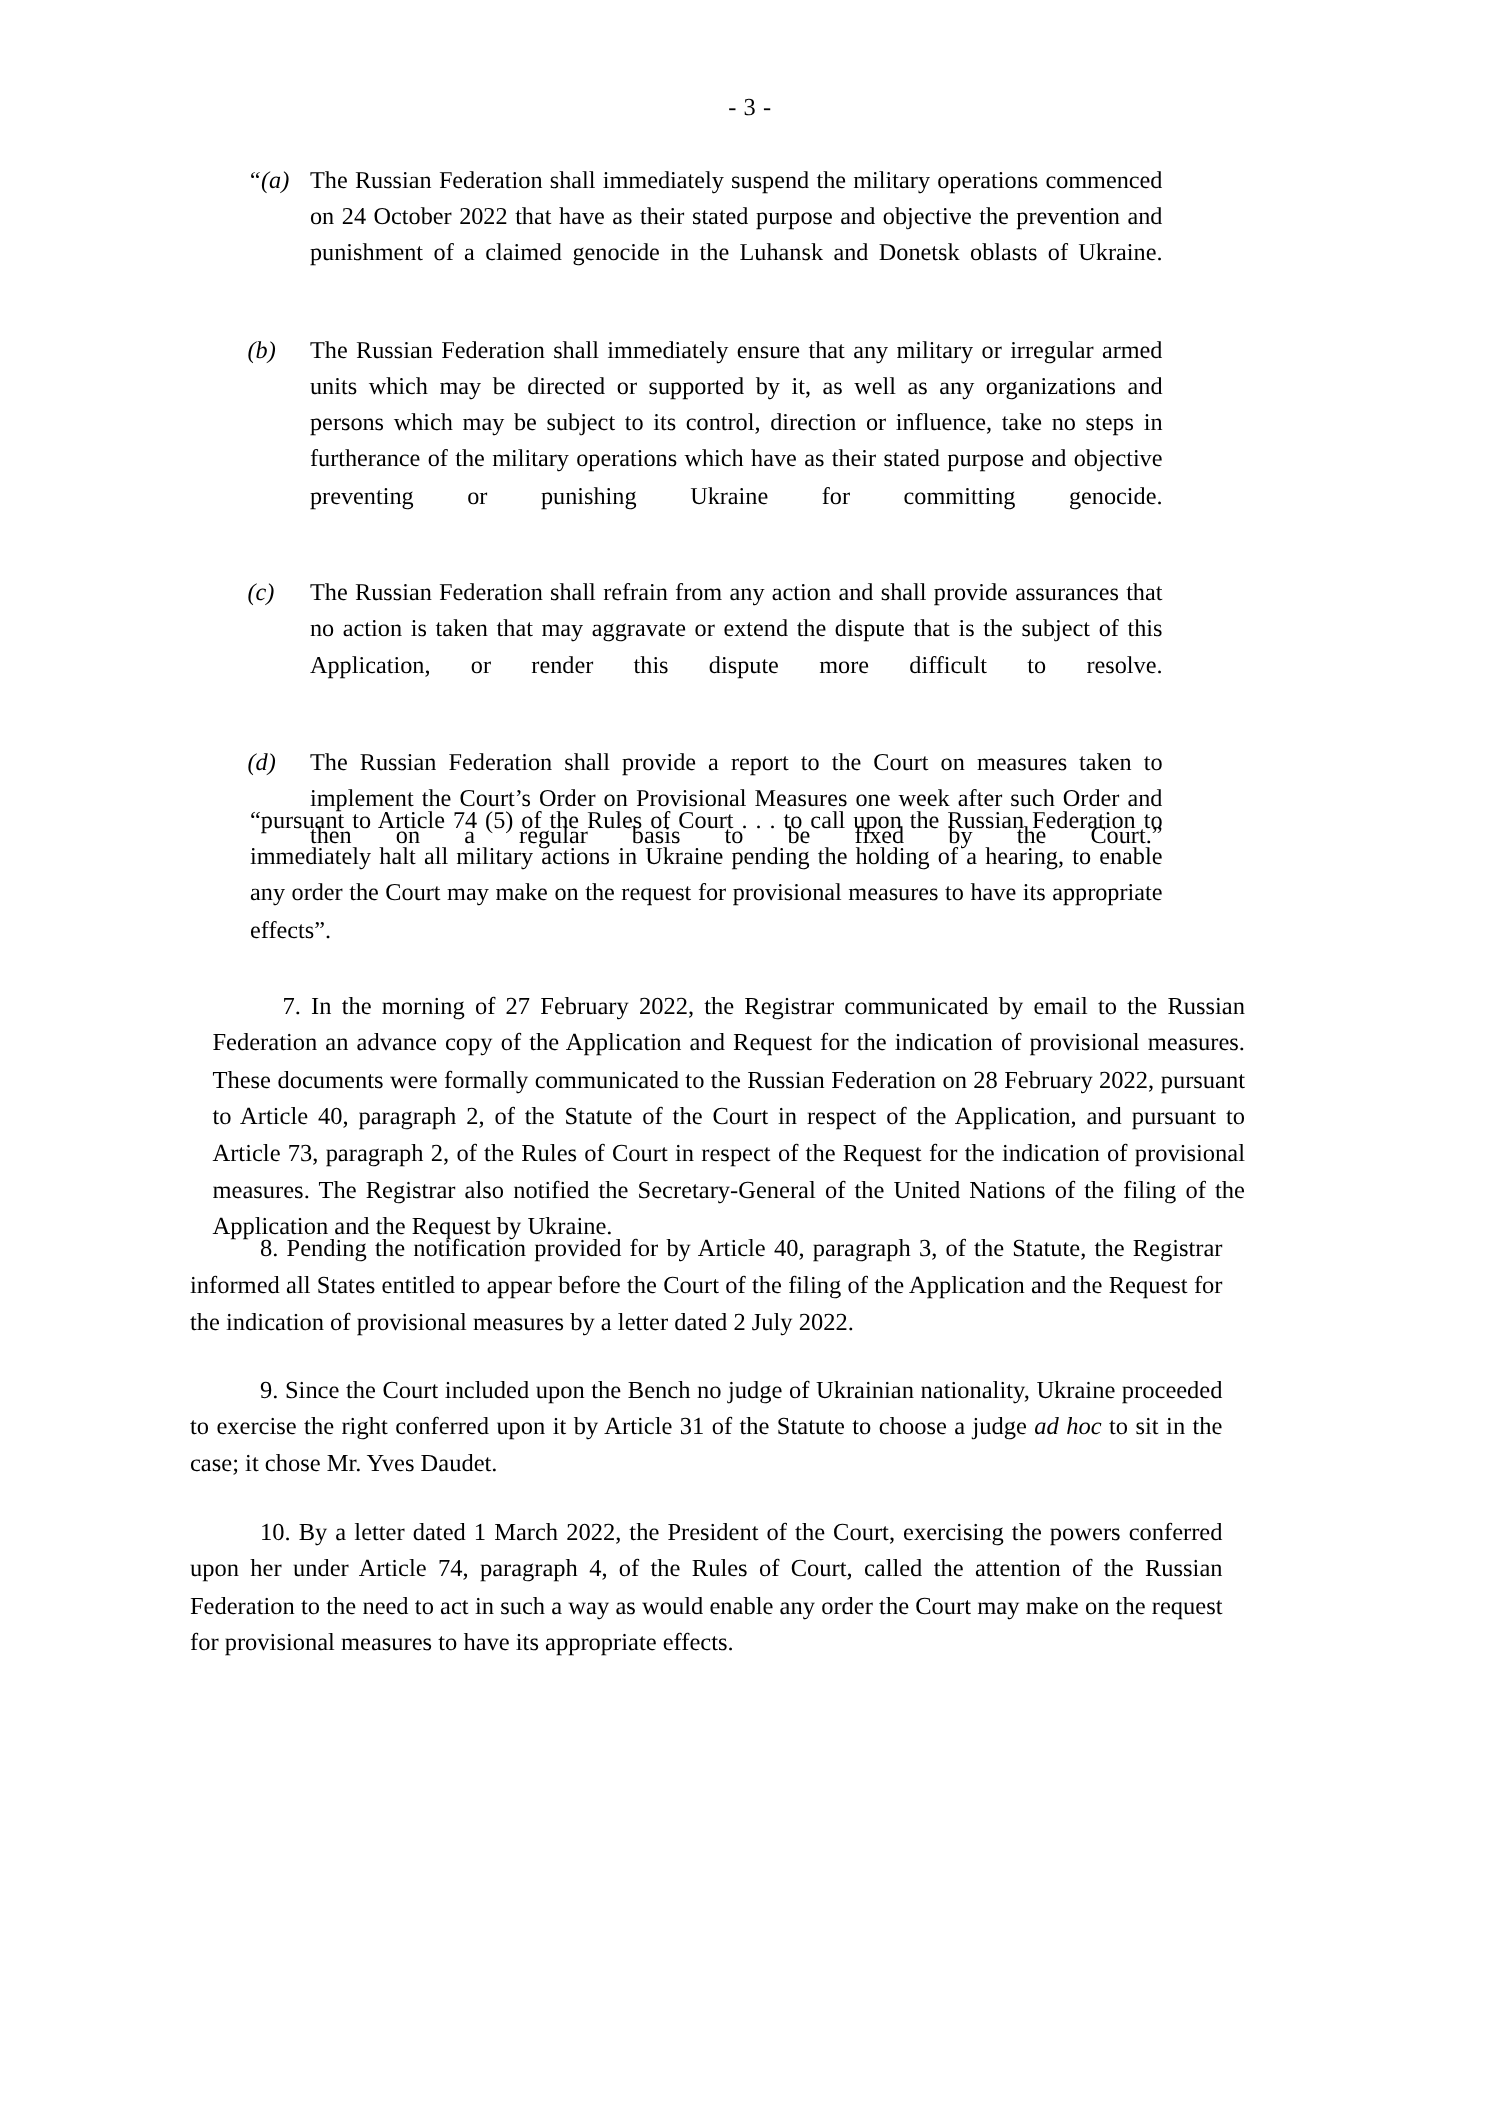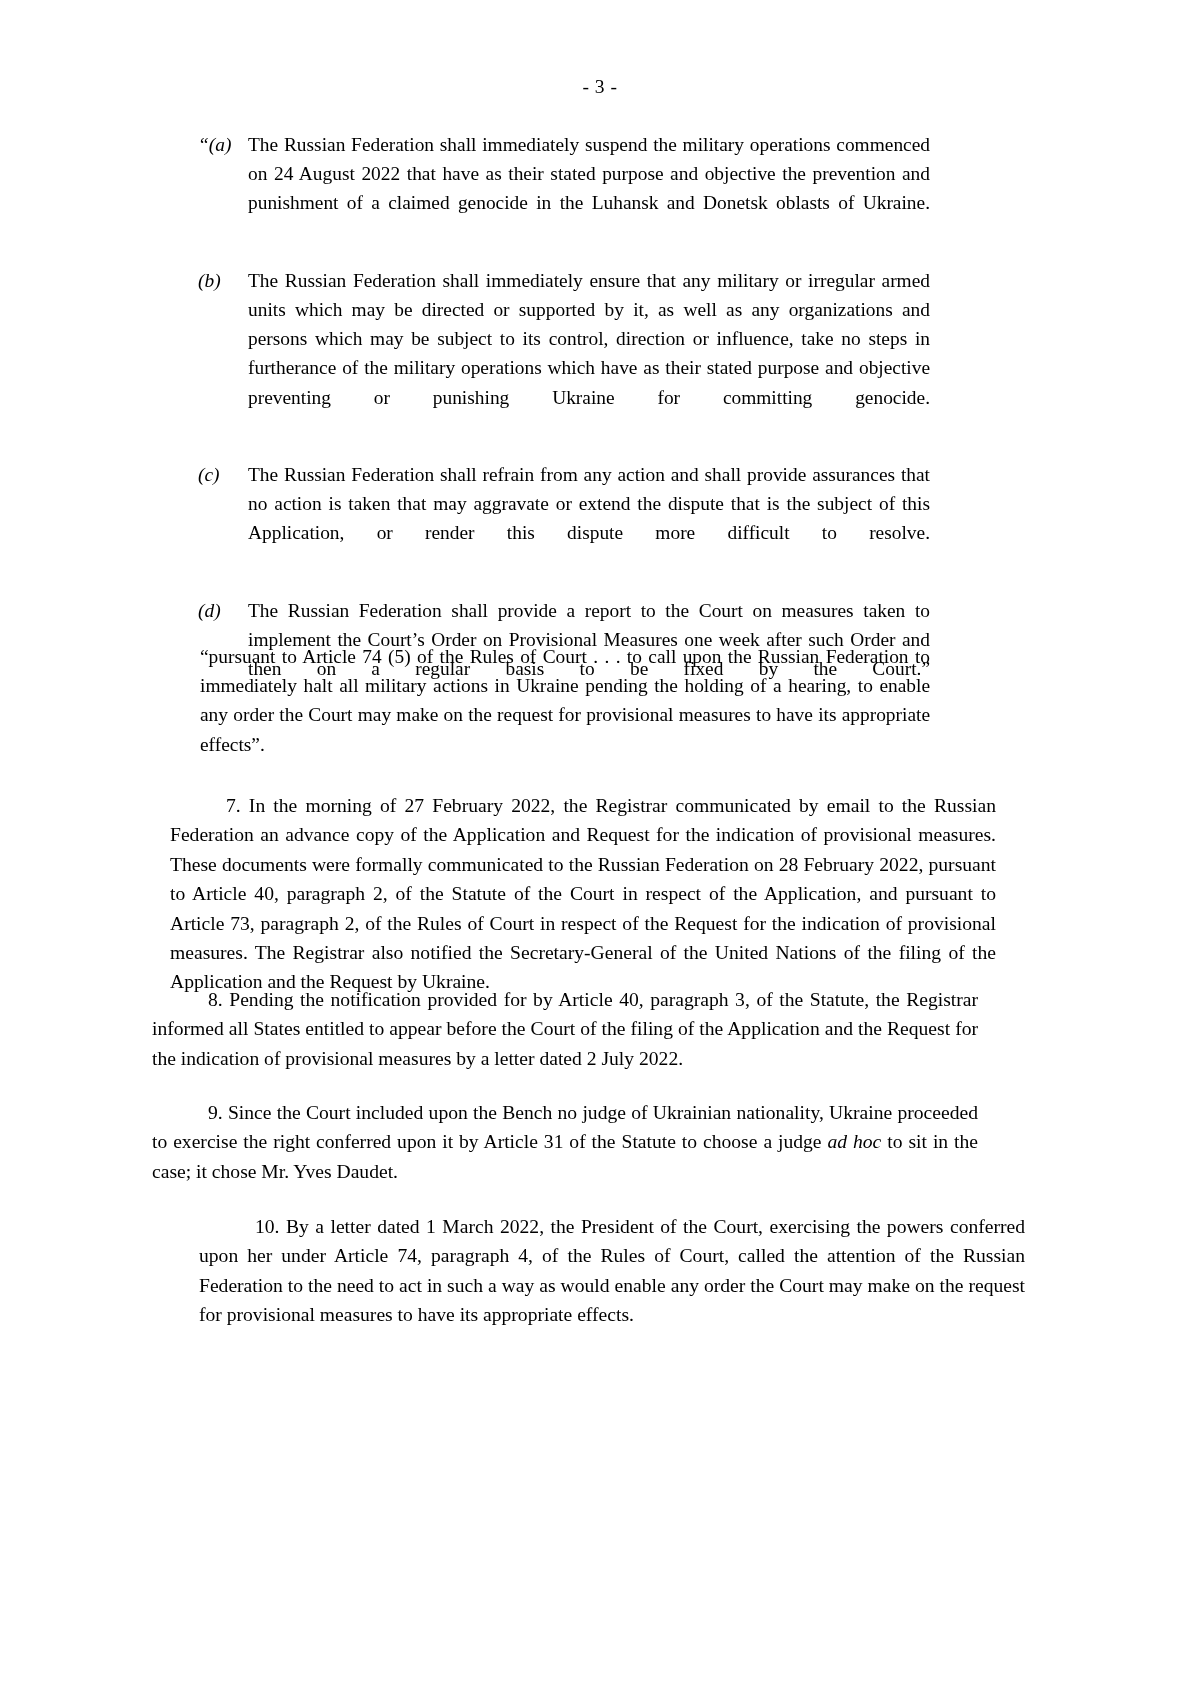--- a/index.html
+++ b/index.html
@@ -98,36 +98,36 @@
     font-size: 19.6px;
     line-height: 29.4px;
     text-align: justify;
     text-justify: inter-word;
     text-indent: 56px;
     hyphens: none;
   }
   .p7  { top: 791px; margin-left: 18px; }
   .p8  { top: 985px; }
   .p9  { top: 1098px; }
-  .p10 { top: 1212px; margin-left: 47px; }
+  .p10 { top: 1212px; }
 
   i, .i { }
 </style>
 </head>
 <body>
 
 <div class="page">
 
   <div class="page-number">- 3 -</div>
 
   <div class="quote-block">
 
     <div class="quote-item">
       <span class="quote-marker with-quote">“(a)</span>
-      <span class="quote-body">The Russian Federation shall immediately suspend the military operations commenced on 24 August 2022 that have as their stated purpose and objective the prevention and punishment of a claimed genocide in the Luhansk and Donetsk oblasts of Ukraine.</span>
+      <span class="quote-body">The Russian Federation shall immediately suspend the military operations commenced on 24 October 2022 that have as their stated purpose and objective the prevention and punishment of a claimed genocide in the Luhansk and Donetsk oblasts of Ukraine.</span>
     </div>
 
     <div class="quote-item">
       <span class="quote-marker">(b)</span>
       <span class="quote-body">The Russian Federation shall immediately ensure that any military or irregular armed units which may be directed or supported by it, as well as any organizations and persons which may be subject to its control, direction or influence, take no steps in furtherance of the military operations which have as their stated purpose and objective preventing or punishing Ukraine for committing genocide.</span>
     </div>
 
     <div class="quote-item">
       <span class="quote-marker">(c)</span>
       <span class="quote-body">The Russian Federation shall refrain from any action and shall provide assurances that no action is taken that may aggravate or extend the dispute that is the subject of this Application, or render this dispute more difficult to resolve.</span>

